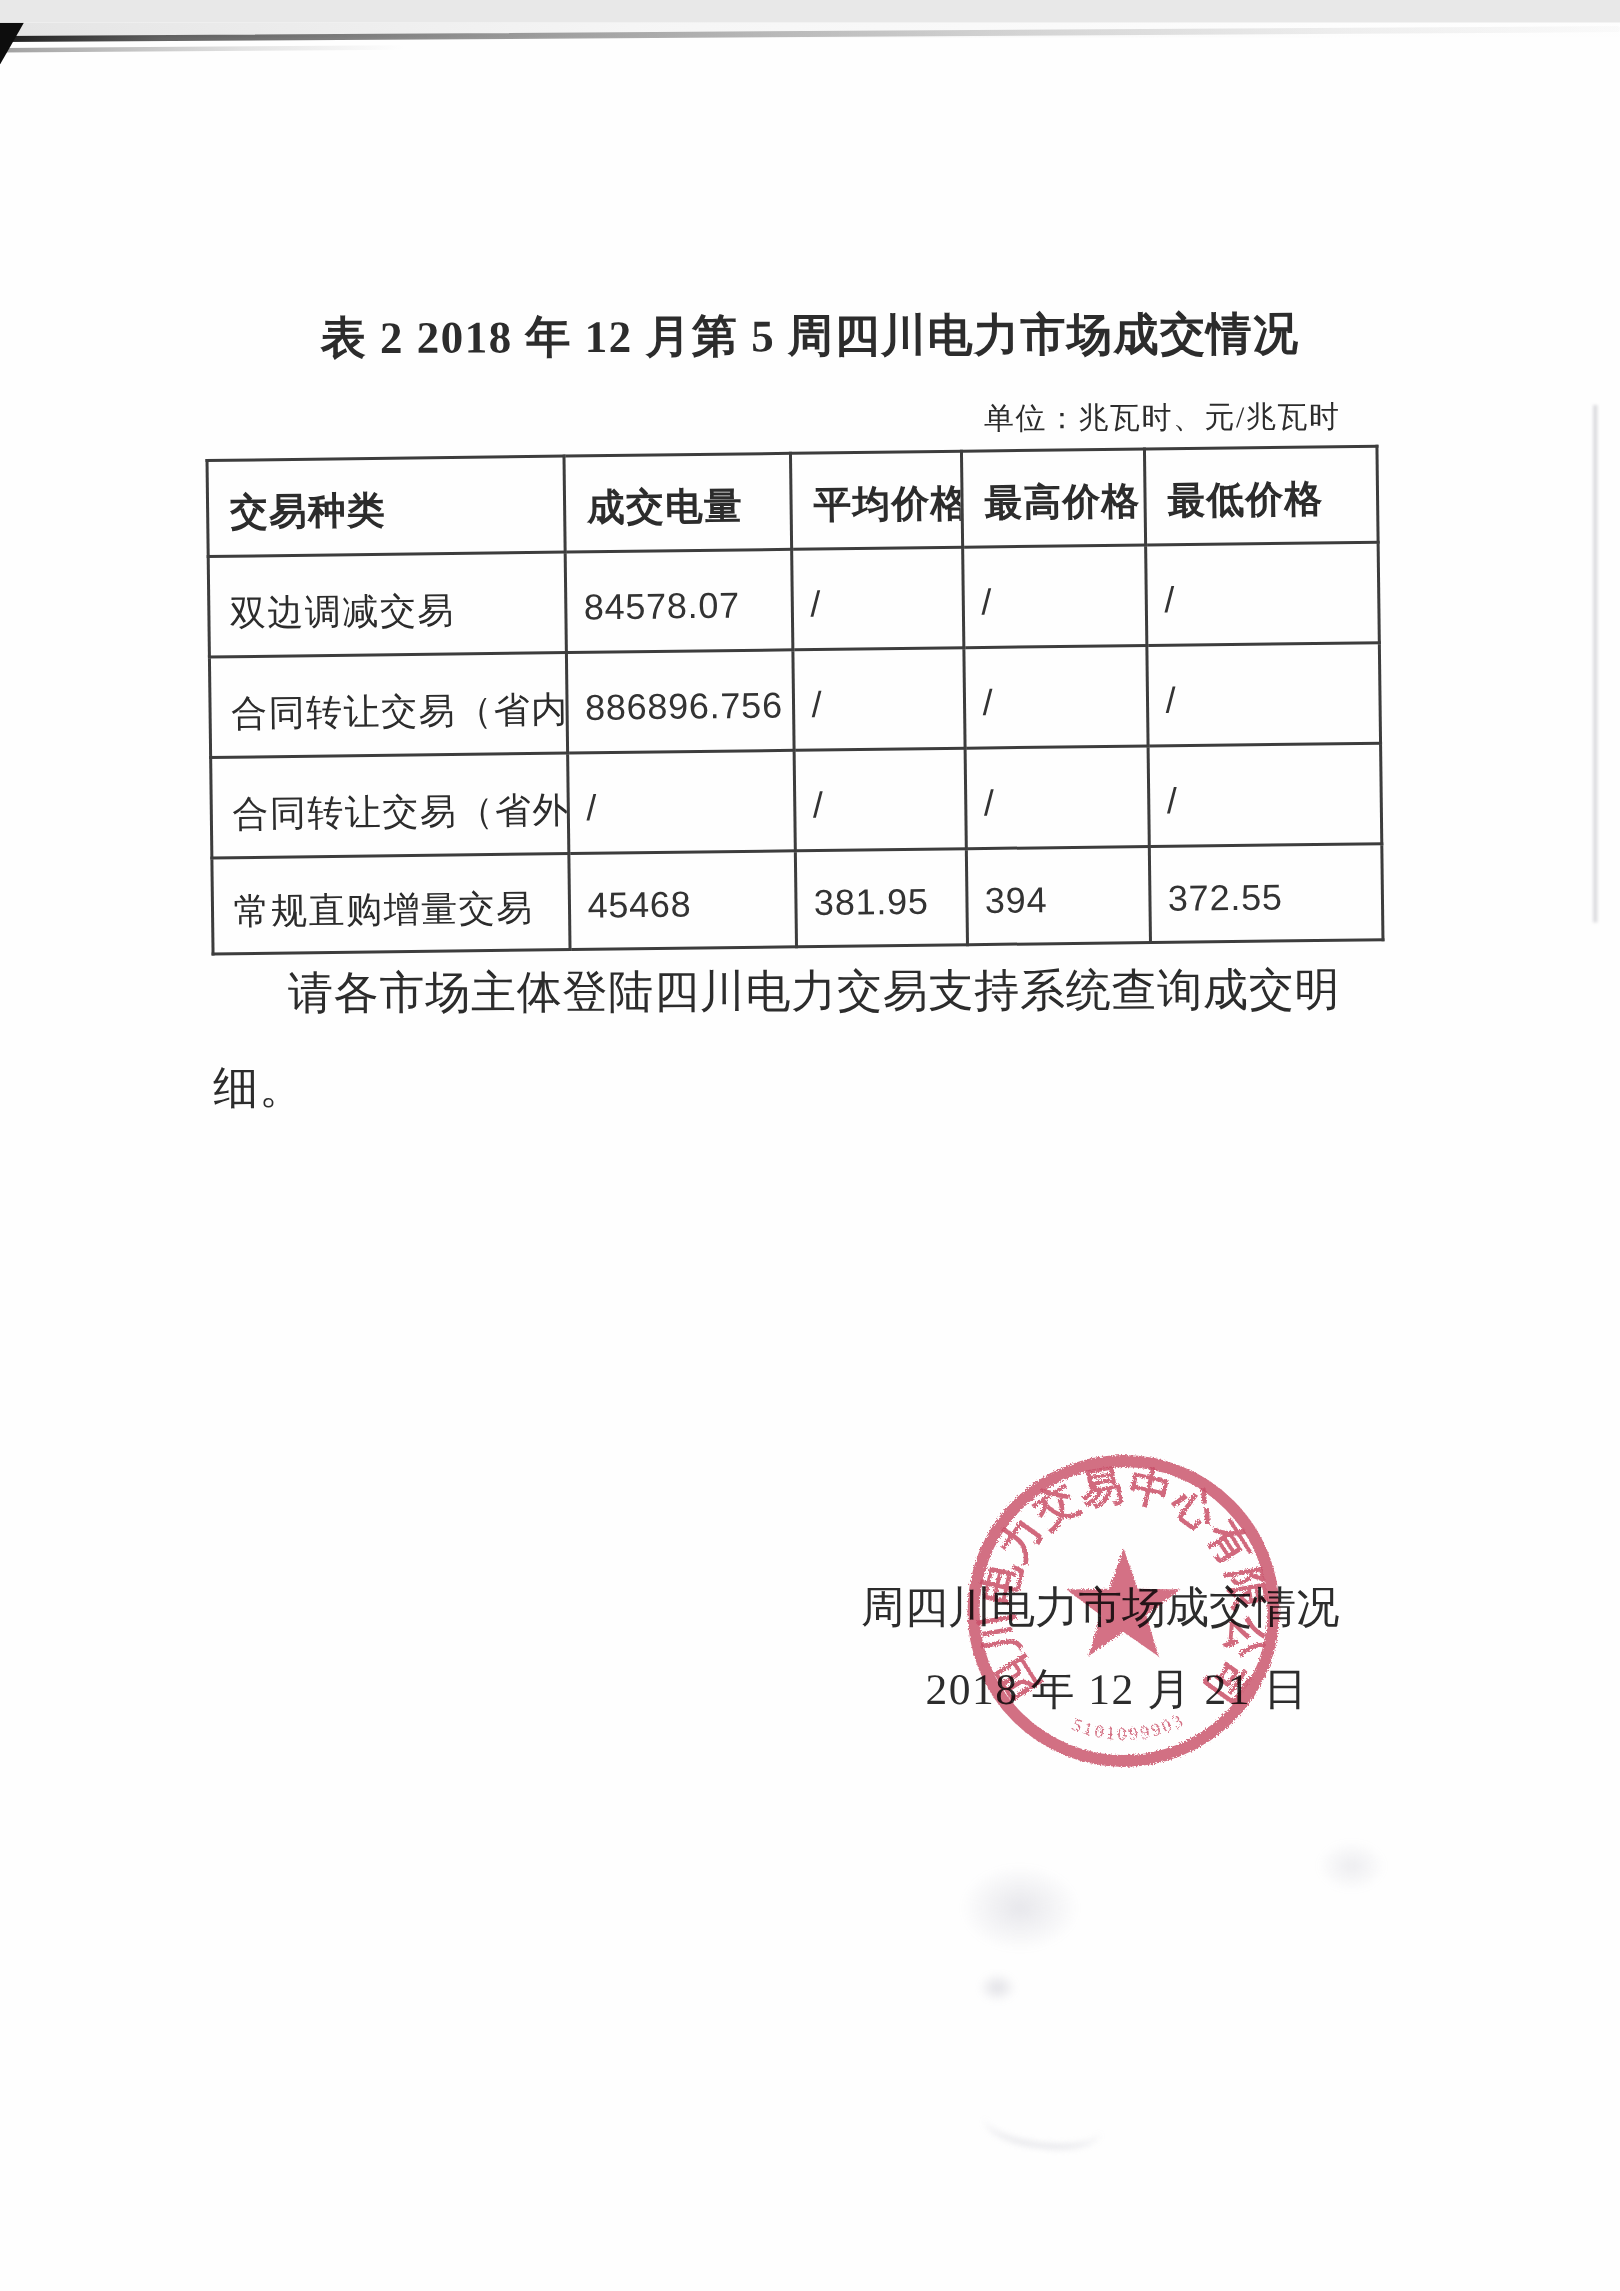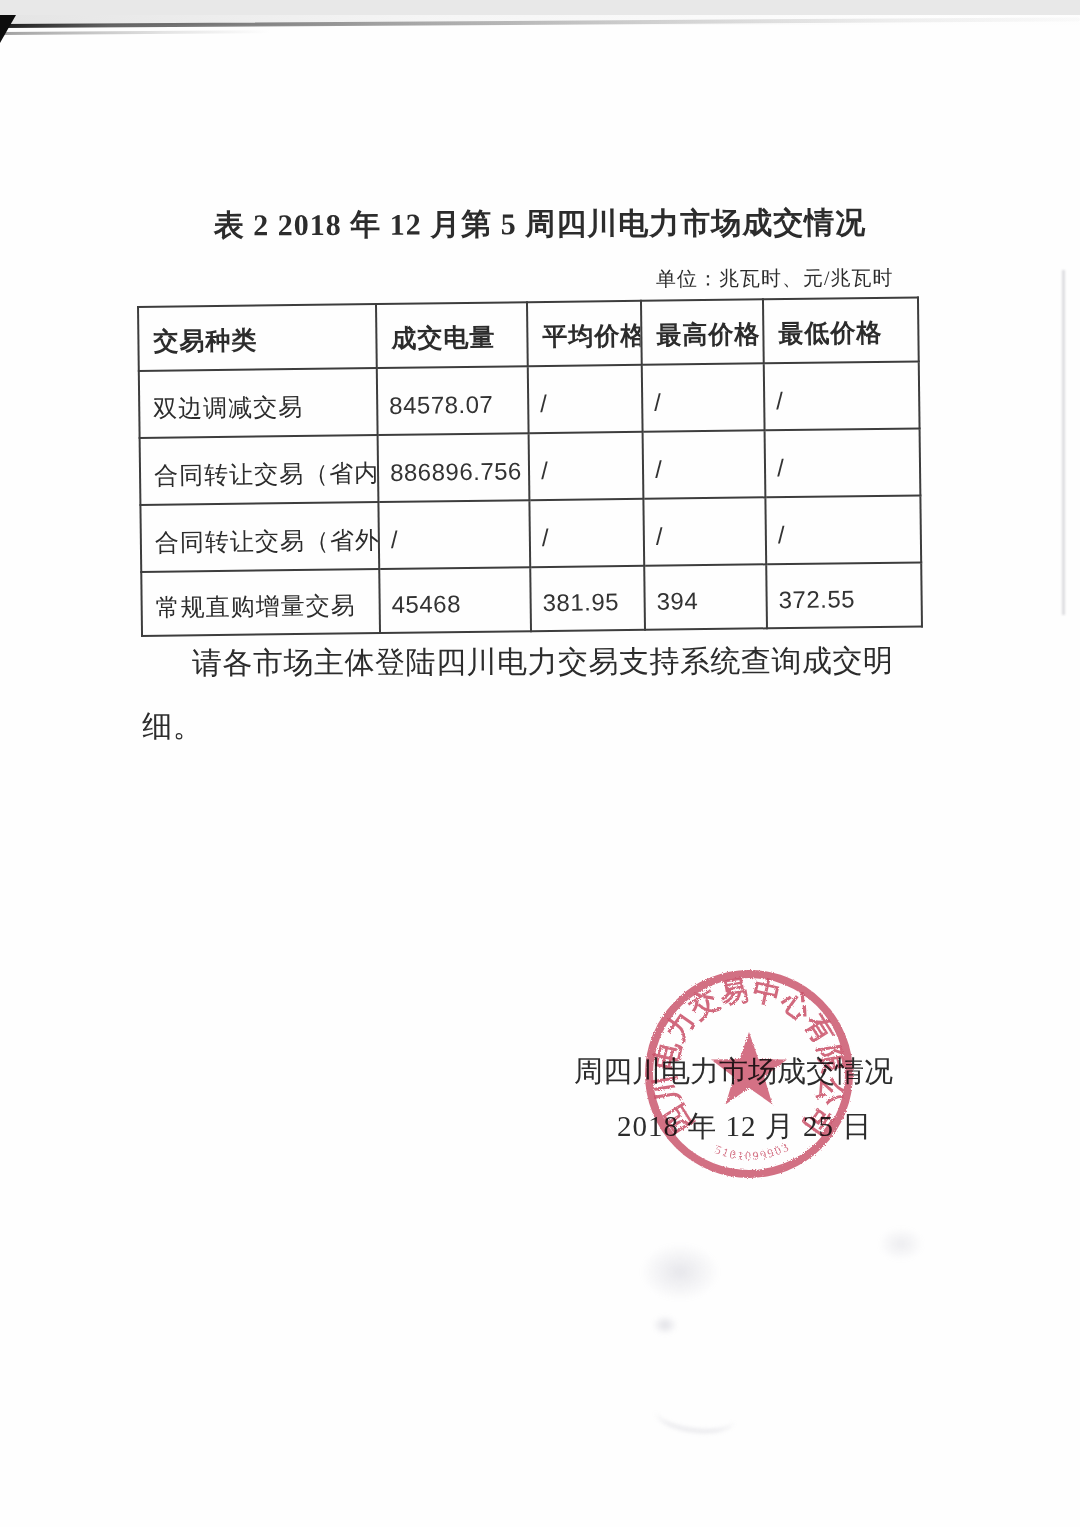--- a/index.html
+++ b/index.html
@@ -169,21 +169,21 @@
       </tr>
     </tbody>
   </table>
 
   <div class="body-paragraph">
     <div class="line1">请各市场主体登陆四川电力交易支持系统查询成交明</div>
     <div class="line2">细。</div>
   </div>
 
   <div class="signoff-company">周四川电力市场成交情况</div>
-  <div class="signoff-date">2018 年 12 月 25 日</div>
+  <div class="signoff-date">2018 年 12 月 21 日</div>
 
   <svg class="seal" viewBox="0 0 240 240">
     <defs>
       <filter id="rough" x="-10%" y="-10%" width="120%" height="120%">
         <feTurbulence type="fractalNoise" baseFrequency="0.9" numOctaves="2" result="n"></feTurbulence>
         <feDisplacementMap in="SourceGraphic" in2="n" scale="3"></feDisplacementMap>
       </filter>
       <path id="ringPath" d="M 67.7 172.3 A 74 74 0 1 1 172.3 172.3" fill="none"></path>
       <path id="serialPath" d="M 79.6 195.9 A 86 86 0 0 0 160.4 195.9" fill="none"></path>
     </defs>

